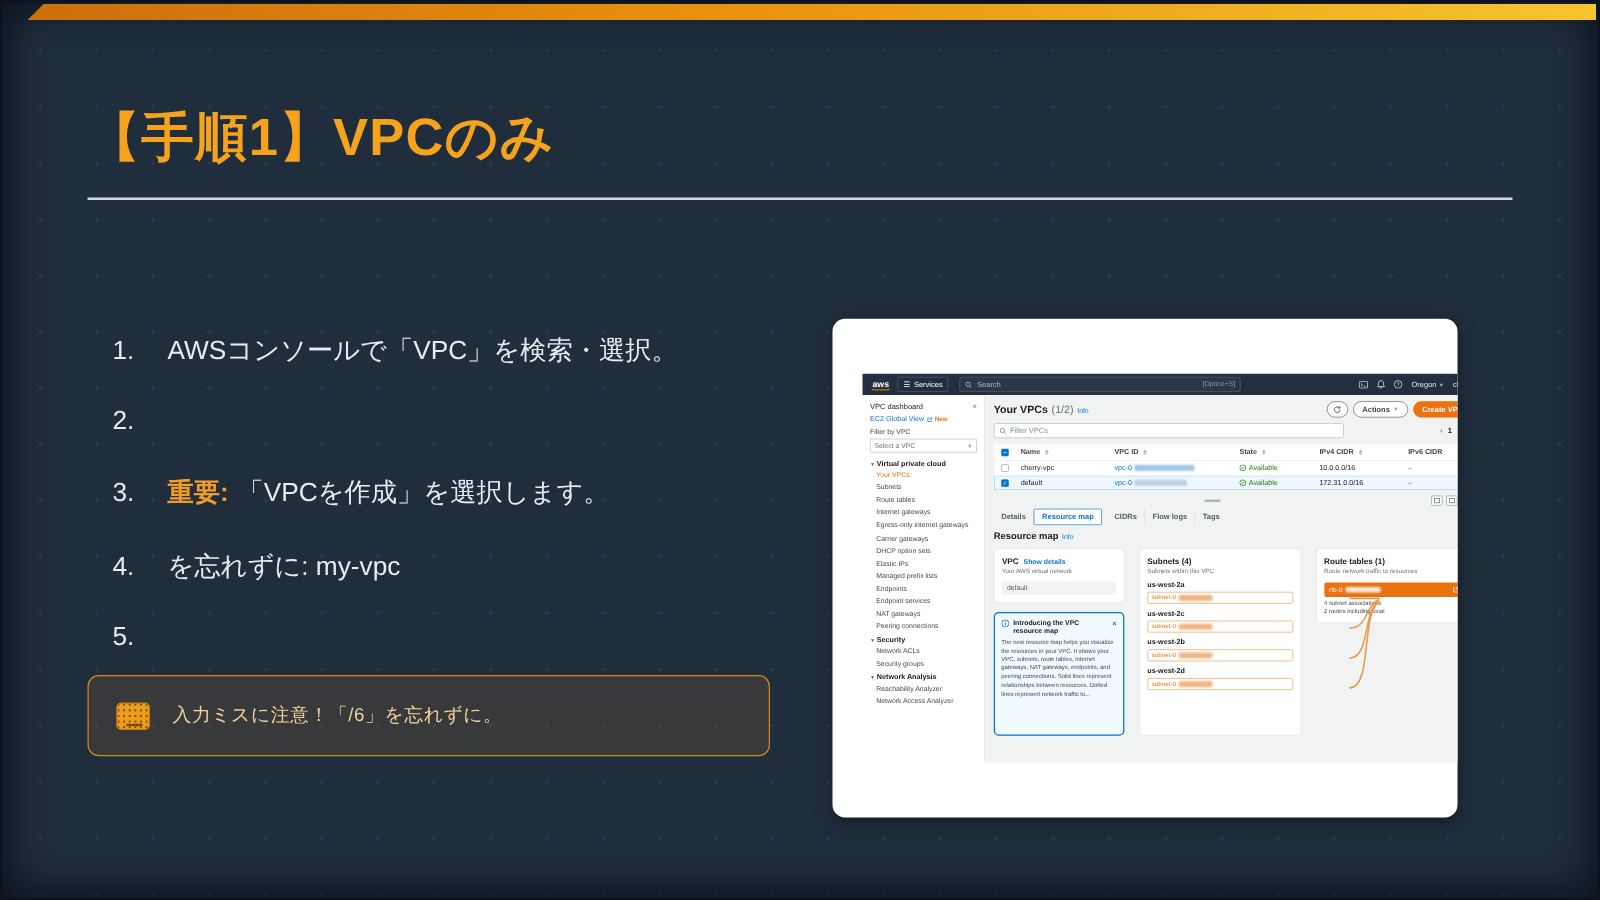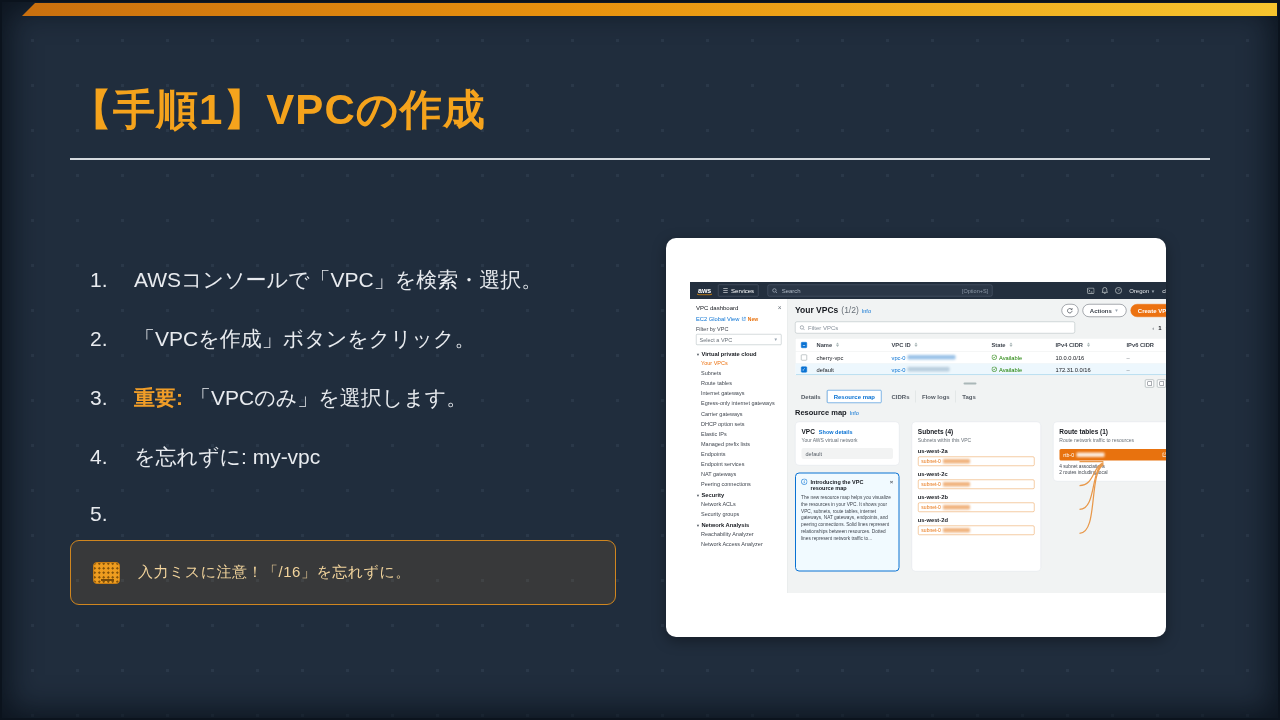--- a/index.html
+++ b/index.html
@@ -49,21 +49,21 @@
       linear-gradient(#7a4c08, #7a4c08);
     background-size: 4.5px 4.5px, 13px 2px;
     background-position: 3px 3px, 7px 16px;
     background-repeat: repeat, no-repeat;
     border:1.5px solid #c97e13;
   }
   .note-text { font-size:15px; color:#f2d49c; letter-spacing:.5px; }
 
   
   .shot-card {
-    position:absolute; left:666px; top:238px; width:500px; height:399px;
+    position:absolute; left:666px; top:255px; width:500px; height:399px;
     background:#ffffff; border-radius:10px;
     box-shadow: 0 4px 14px rgba(0,0,0,.35);
     overflow:hidden;
   }
   .console-scale { position:absolute; left:24px; top:44px; width:495px; height:311px; }
   .console {
     width:990px; height:622px; transform:scale(.5); transform-origin:0 0;
     background:#fff; font-size:12px; color:#16191f;
   }
   
@@ -178,48 +178,47 @@
   .rtb-ext { margin-left:auto; display:flex; }
   .rtb-line { font-size:9.5px; color:#414750; margin-top:5px; }
   .connectors { position:absolute; left:0; top:0; width:100%; height:100%; pointer-events:none; }
 </style>
 </head>
 <body>
 
 <div class="slide">
   <div class="topbar"></div>
 
-  <h1 class="title">【手順1】VPCの作成</h1>
+  <h1 class="title">【手順1】VPCのみ</h1>
   <div class="rule"></div>
 
   <ol class="steps">
     <li class="step">
       <span class="num">1.</span>
       <span class="txt">AWSコンソールで「VPC」を検索・選択。</span>
     </li>
     <li class="step">
       <span class="num">2.</span>
-      <span class="txt">「VPCを作成」ボタンをクリック。</span>
     </li>
     <li class="step">
       <span class="num">3.</span>
-      <span class="txt"><span class="em">重要:</span><span>「VPCのみ」を選択します。</span></span>
+      <span class="txt"><span class="em">重要:</span><span>「VPCを作成」を選択します。</span></span>
     </li>
     <li class="step">
       <span class="num">4.</span>
       <span class="txt">を忘れずに: my-vpc</span>
     </li>
     <li class="step">
       <span class="num">5.</span>
     </li>
   </ol>
 
   <div class="note">
     <div class="kbd-icon"></div>
-    <span class="note-text">入力ミスに注意！「/16」を忘れずに。</span>
+    <span class="note-text">入力ミスに注意！「/6」を忘れずに。</span>
   </div>
 
   <div class="shot-card">
     <div class="console-scale">
       <div class="console">
 
         <div class="c-nav">
           <span class="aws-logo">aws</span>
           <span class="c-menu">
             <span>☰</span>

